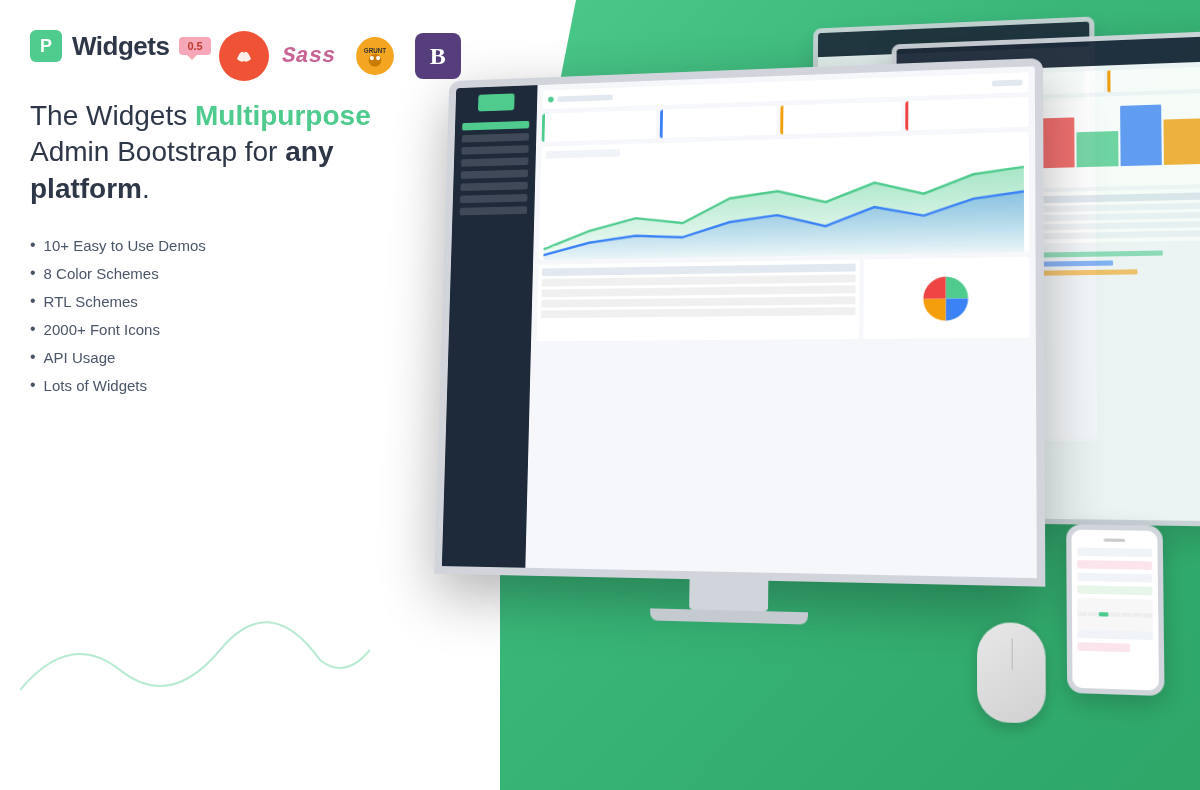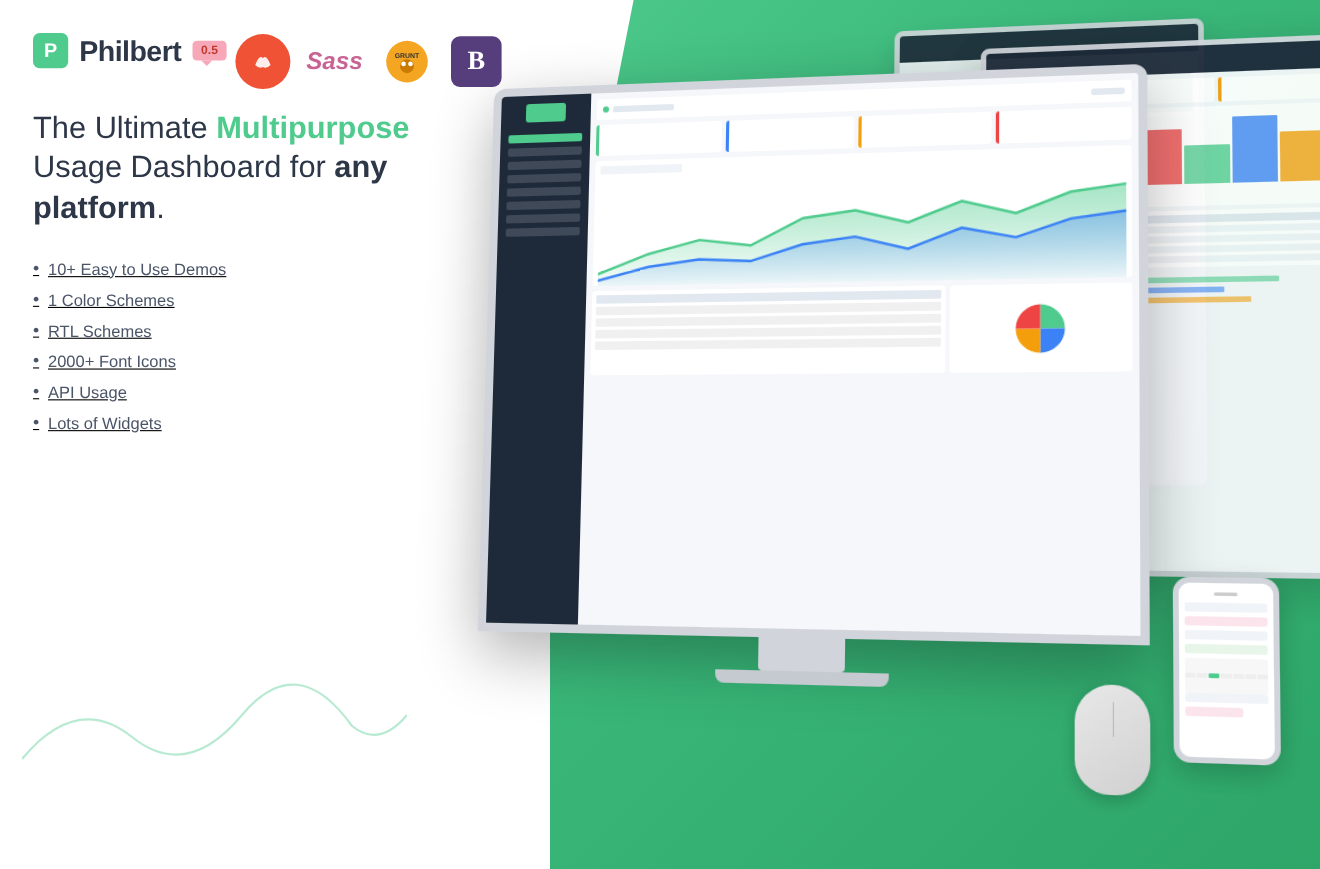--- a/index.html
+++ b/index.html
@@ -156,21 +156,20 @@
       font-weight: 600;
     }
 
     .headline .bold {
       font-weight: 700;
     }
 
     .features-list {
       list-style: none;
       margin-bottom: 14px;
-      text-decoration: underline;
     }
 
     .features-list li {
       font-size: 15px;
       color: #4a5568;
       padding: 5px 0;
       display: flex;
       align-items: center;
       gap: 8px;
     }
@@ -463,60 +462,60 @@
   </div>
 
   <div class="left-content">
 
     <div class="header-row">
 
       <div class="logo-area">
         <div class="logo-p">
           <span>P</span>
         </div>
-        <span class="logo-text">Philbert</span>
+        <span class="logo-text">Widgets</span>
         <span class="version-badge">0.5</span>
       </div>
 
       <div class="tech-logos">
 
         <div class="tech-badge" style="width:50px;height:50px;border-radius:50%;background:#ef5234;display:flex;align-items:center;justify-content:center;color:white;font-size:9px;font-weight:900;">
           <svg viewBox="0 0 30 30" width="30" height="30">
             <circle cx="15" cy="15" r="14" fill="#ef5234"></circle>
             <path d="M8,18 Q12,8 15,12 Q18,8 22,18 Q18,22 15,20 Q12,22 8,18Z" fill="white" opacity="0.9"></path>
           </svg>
         </div>
 
-        <div class="tech-badge badge-sass" style="font-family:Liberation Sans, sans-serif;text-align:center;">Sass</div>
+        <div class="tech-badge badge-sass" style="font-family:Liberation Mono, monospace;text-align:center;">Sass</div>
 
         <div class="tech-badge" style="display:flex;flex-direction:column;align-items:center;justify-content:center;">
           <svg viewBox="0 0 40 40" width="42" height="42">
             <circle cx="20" cy="20" r="18" fill="#f4a623"></circle>
             <text x="20" y="17" text-anchor="middle" font-size="6" font-weight="900" fill="#333" font-family="Arial">GRUNT</text>
             <circle cx="20" cy="24" r="6" fill="#c97a00"></circle>
             <circle cx="17" cy="22" r="2" fill="white"></circle>
             <circle cx="23" cy="22" r="2" fill="white"></circle>
           </svg>
         </div>
 
         <div class="tech-badge badge-bootstrap" style="display:flex;align-items:center;justify-content:center;width:46px;height:46px;background:#563d7c;color:white;font-size:24px;font-weight:900;border-radius:8px;font-family:Georgia,serif;">B</div>
       </div>
     </div>
 
     <div class="headline">
-      <span>The Ultimate </span><span class="highlight">Multipurpose</span><br>
-      <span>Usage Dashboard for </span><span class="bold">any platform</span><span>.</span>
+      <span>The Widgets </span><span class="highlight">Multipurpose</span><br>
+      <span>Admin Bootstrap for </span><span class="bold">any platform</span><span>.</span>
     </div>
 
     <ul class="features-list">
       <li>
           <span>10+ Easy to Use Demos</span>
         </li>
       <li>
-          <span>1 Color Schemes</span>
+          <span>8 Color Schemes</span>
         </li>
       <li>
           <span>RTL Schemes</span>
         </li>
       <li>
           <span>2000+ Font Icons</span>
         </li>
       <li>
           <span>API Usage</span>
         </li>

